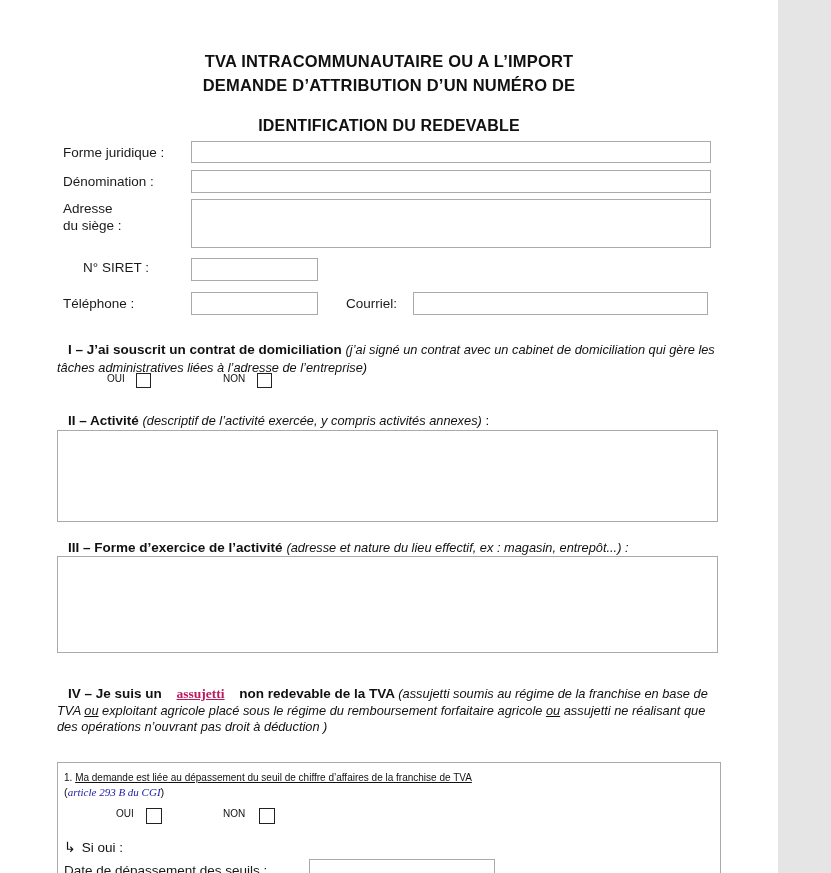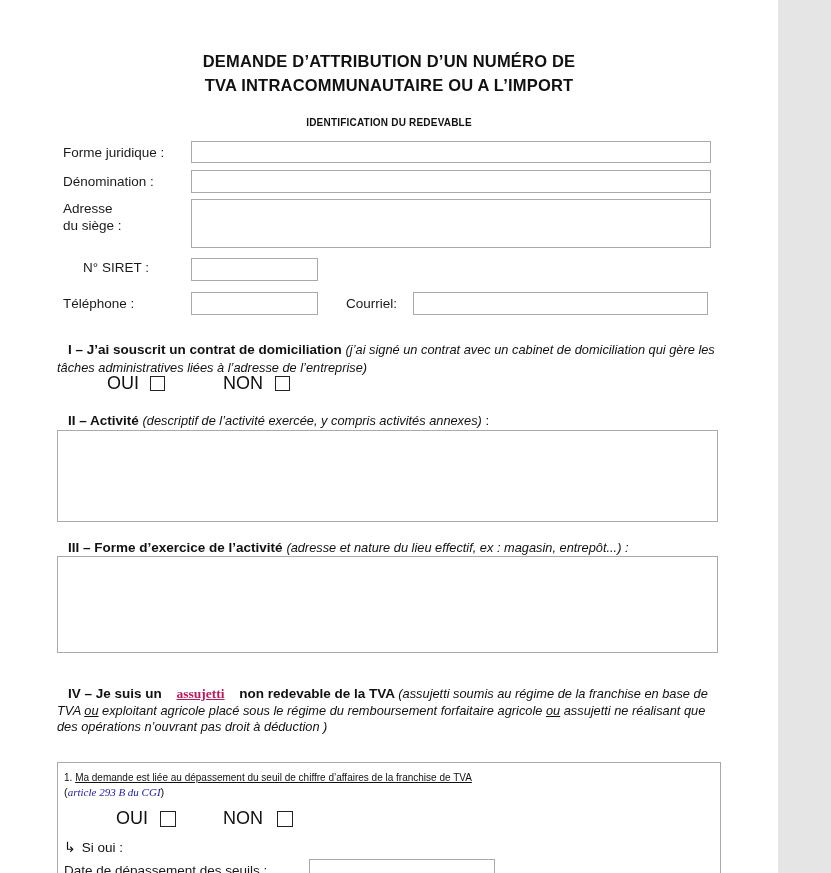--- a/index.html
+++ b/index.html
@@ -29,21 +29,21 @@
     font-weight: bold;
     font-size: 16.5px;
     line-height: 24px;
     letter-spacing: 0.2px;
     white-space: nowrap;
   }
   .subtitle {
     left: 0; top: 117px; width: 778px;
     text-align: center;
     font-weight: bold;
-    font-size: 10px;
+    font-size: 16px;
     letter-spacing: 0.2px;
   }
 
   .field-label {
     font-size: 13.5px;
     line-height: 17px;
     color: #1a1a1a;
   }
   input.box, textarea.box {
     border: 1.5px solid #aaaaaa;
@@ -52,21 +52,21 @@
     font-size: 13px;
     padding: 2px 4px;
     outline: none;
     resize: none;
   }
 
   .section-head { font-size: 13.5px; line-height: 17.5px; }
   .section-head b { font-weight: bold; margin-left: 11px; }
   .section-head i, .ital { font-style: italic; font-size: 12.8px; }
 
-  .checkrow { display: flex; align-items: center; font-size: 18px; }
+  .checkrow { display: flex; align-items: flex-start; font-size: 10px; }
   .checkbox {
     display: inline-block;
     width: 15px; height: 15px;
     border: 1.6px solid #222222;
     background: #ffffff;
     cursor: pointer;
   }
 
   .link {
     color: #be185d;
@@ -96,22 +96,22 @@
   }
   .arrow-glyph { font-size: 14px; margin-right: 6px; }
 </style>
 </head>
 <body>
 
 <div id="page">
   <div class="gutter"></div>
 
   <div class="abs title">
+    <div>TVA INTRACOMMUNAUTAIRE OU A L’IMPORT</div>
     <div>DEMANDE D’ATTRIBUTION D’UN NUMÉRO DE</div>
-    <div>TVA INTRACOMMUNAUTAIRE OU A L’IMPORT</div>
   </div>
   <div class="abs subtitle">IDENTIFICATION DU REDEVABLE</div>
 
   <div class="abs field-label" style="left:63px; top:144px;">Forme juridique :</div>
   <input class="abs box" style="left: 191px; top: 141px; width: 520px; height: 22px;">
 
   <div class="abs field-label" style="left:63px; top:173px;">Dénomination :</div>
   <input class="abs box" style="left: 191px; top: 170px; width: 520px; height: 23px;">
 
   <div class="abs field-label" style="left:63px; top:200px;">

